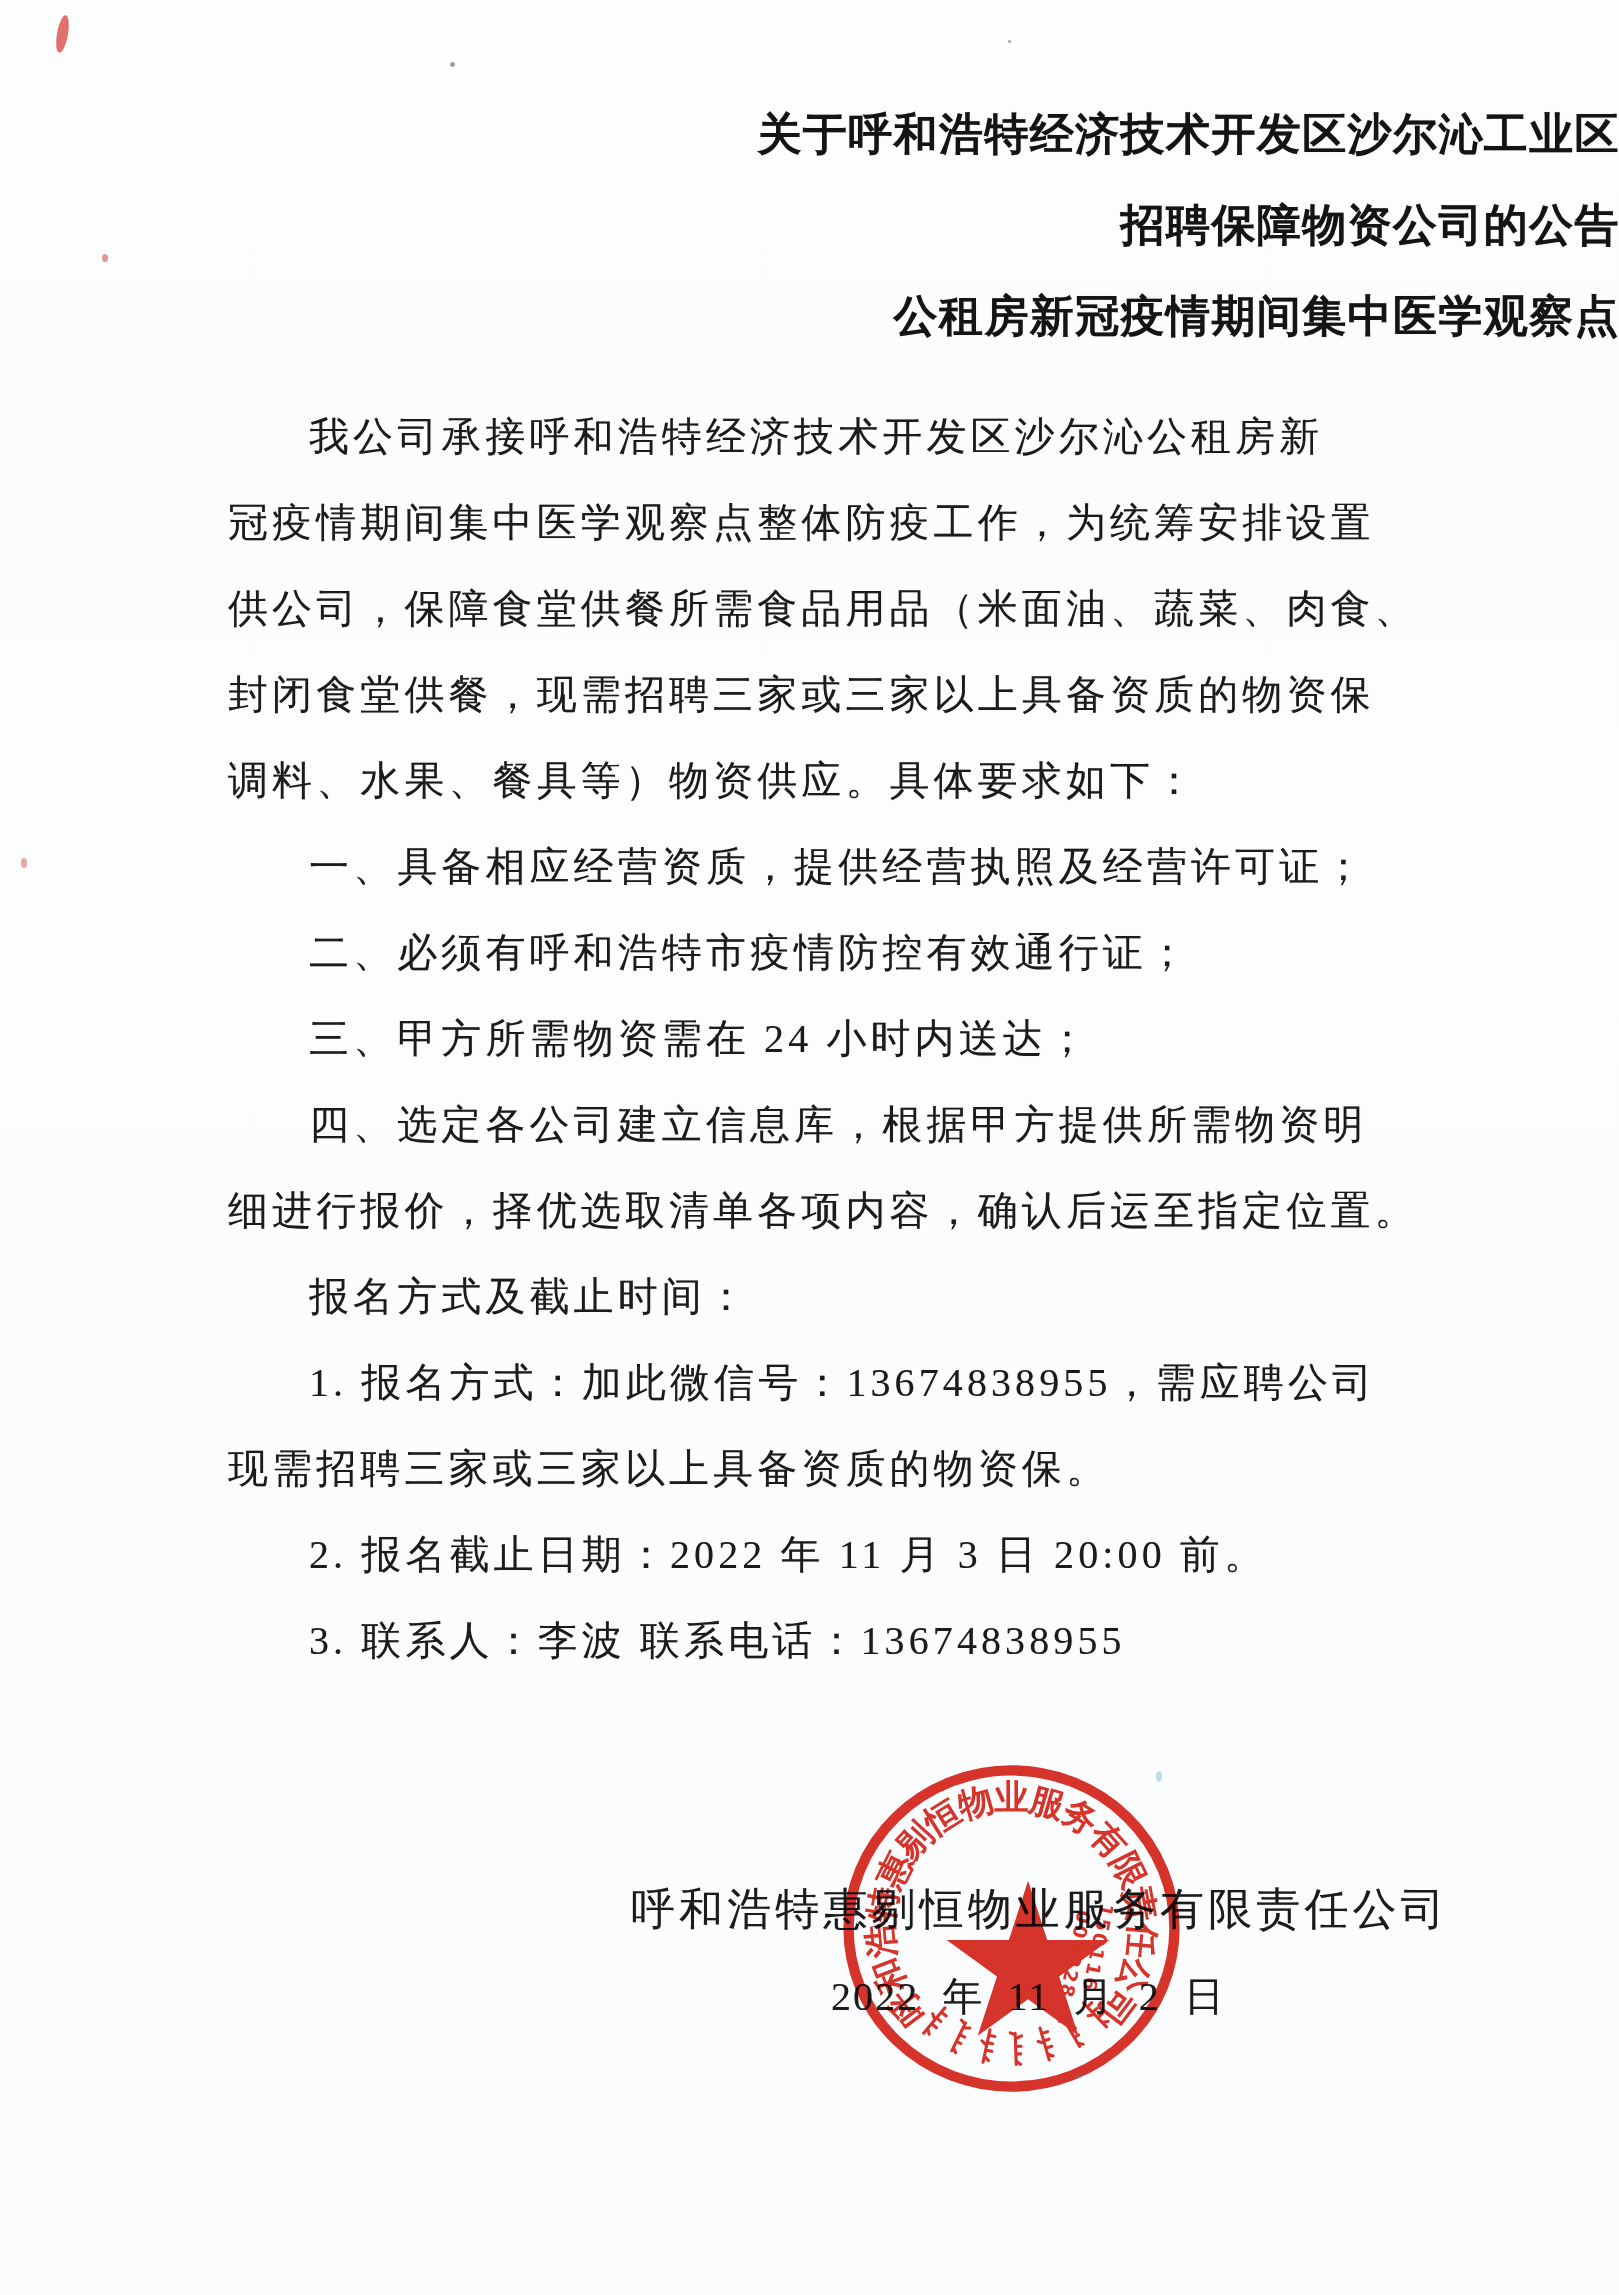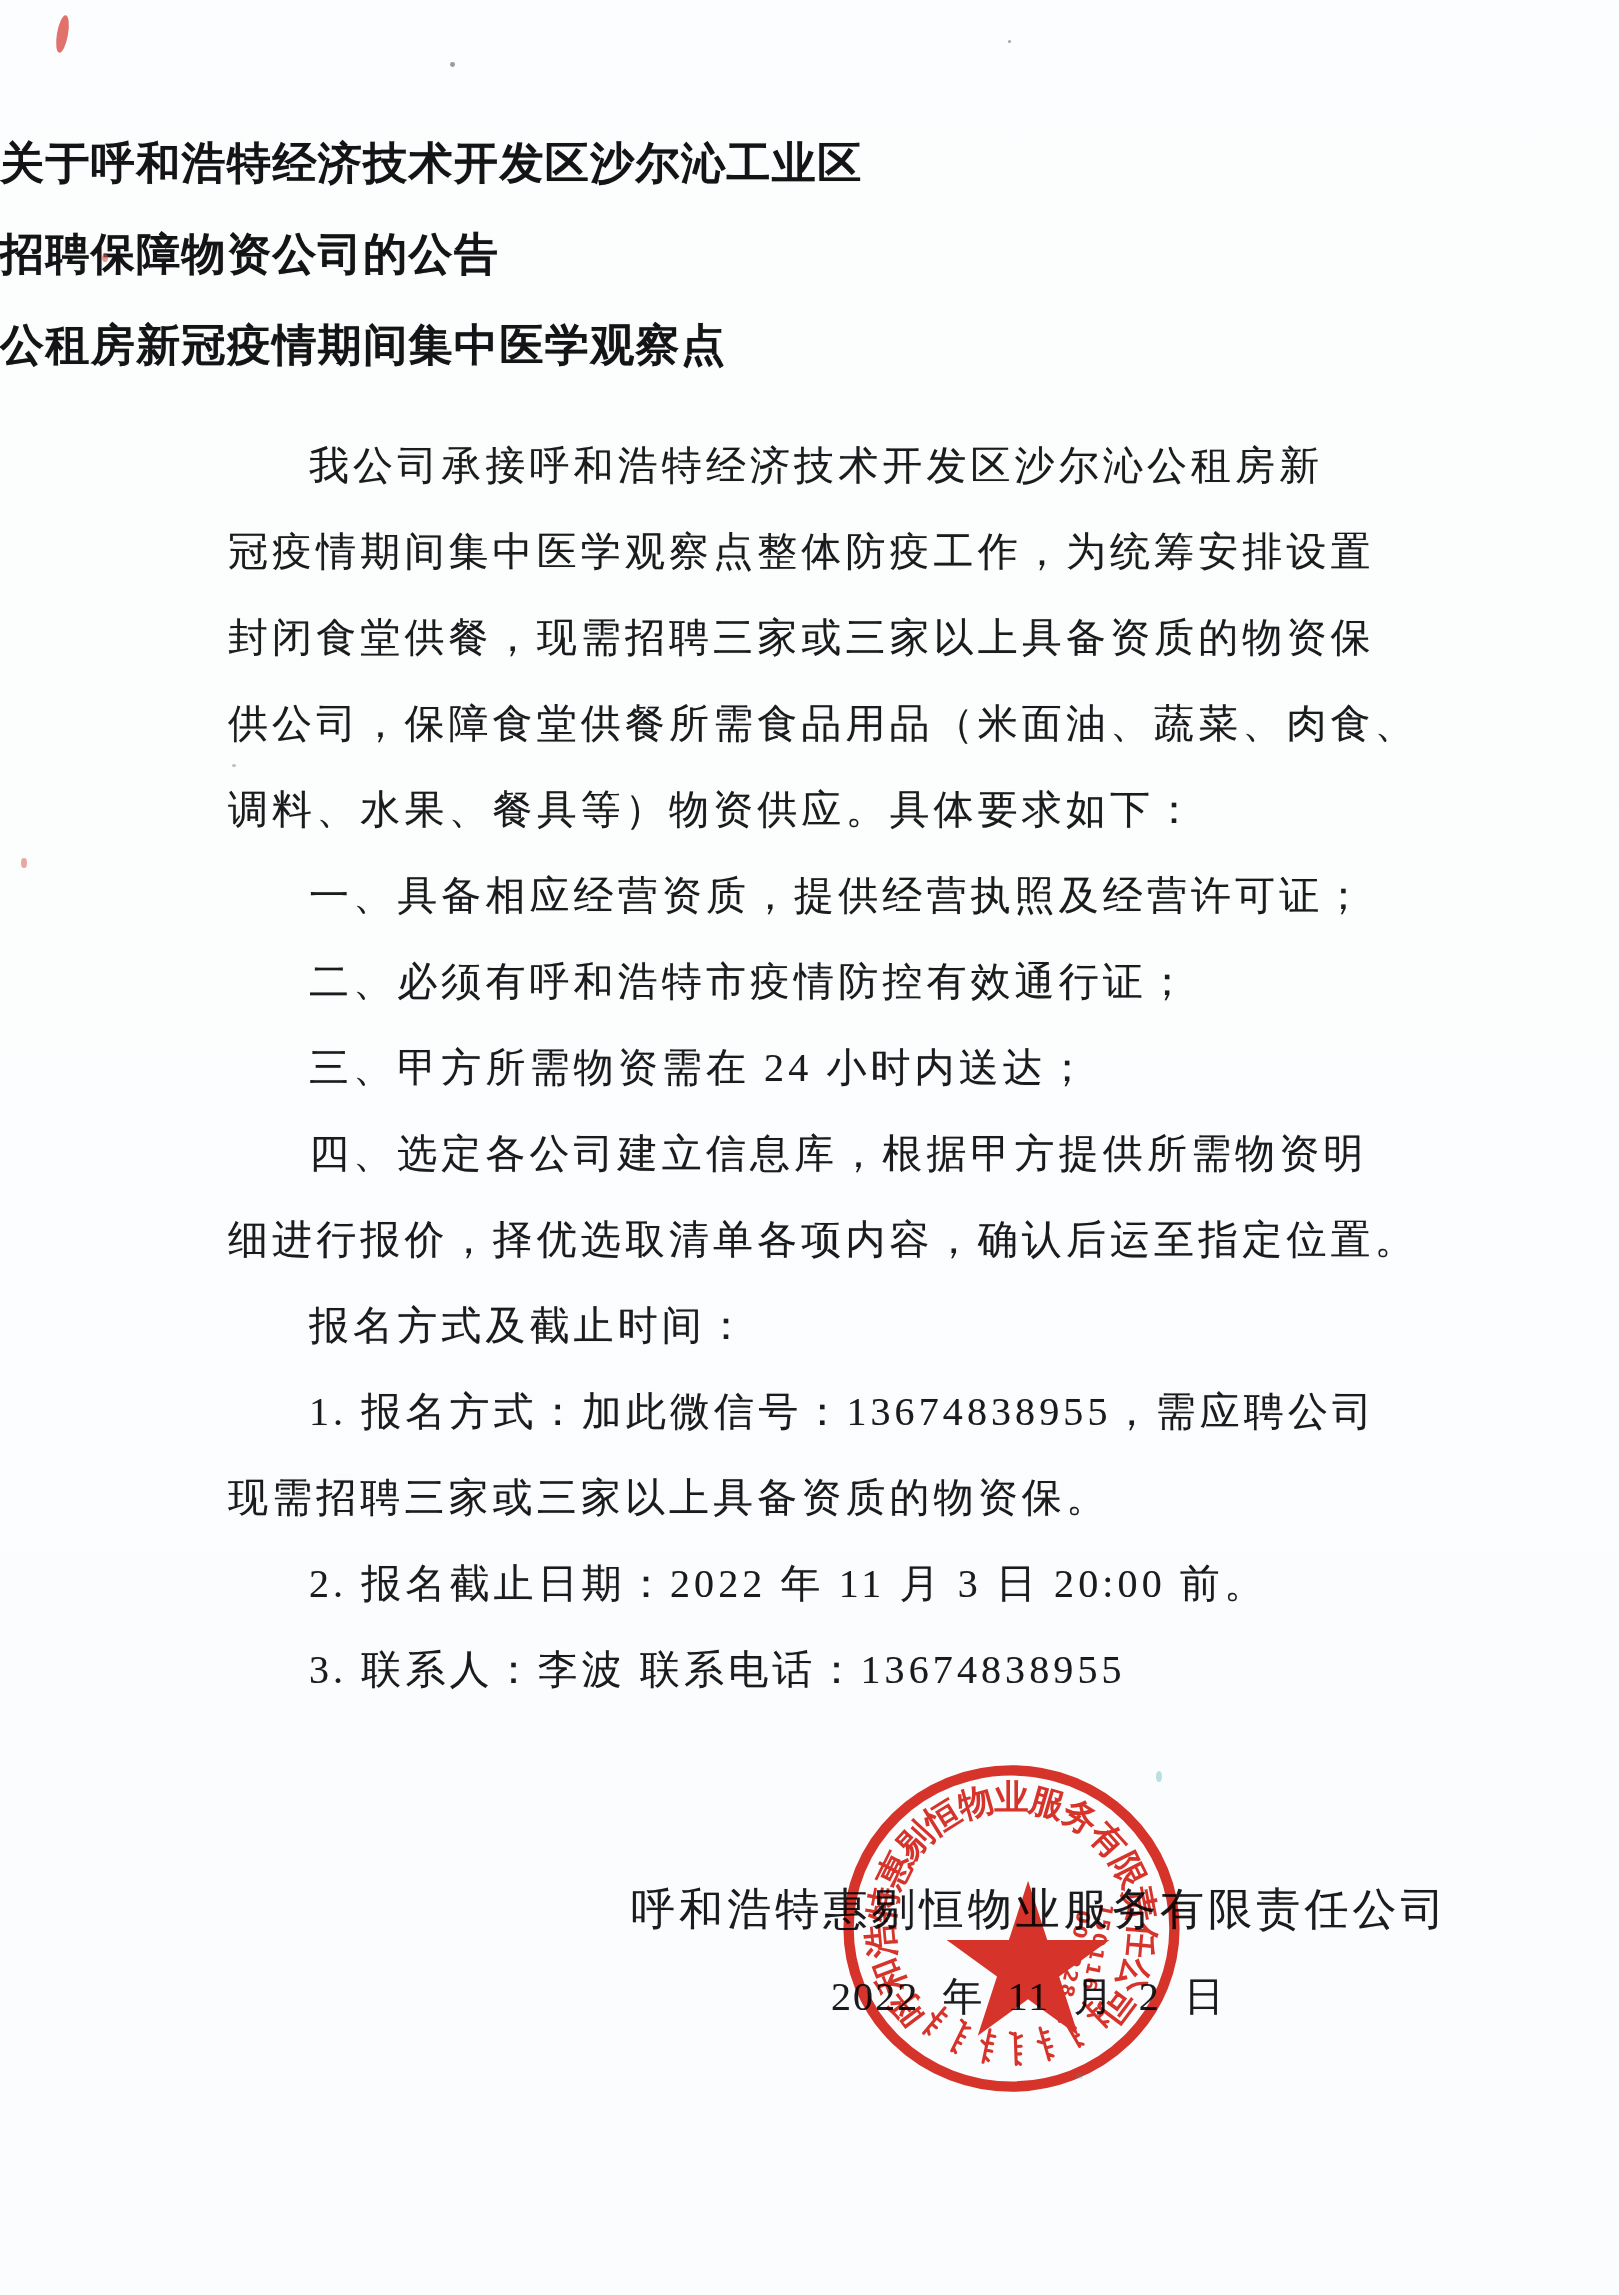--- a/index.html
+++ b/index.html
@@ -6,22 +6,22 @@
   body{
     width:1620px;height:2295px;position:relative;overflow:hidden;
     background:#fcfdfe;
     font-family:"Liberation Serif","DejaVu Serif",serif;
   }
   .page{
     position:absolute;inset:0;
     background:linear-gradient(180deg,#fbfdfe 0%,#fcfdfd 40%,#fafcfd 100%);
   }
   .title-block{
-    padding-top:118px;
-    text-align:left;
+    padding-top:89px;
+    text-align:right;
   }
   .title-line{
     font-size:44px;line-height:91px;font-weight:700;color:#141416;
     letter-spacing:1.4px;
     text-shadow:0 0 0.7px rgba(20,20,22,.45);
   }
   .body-block{
     margin-top:32px;
     padding:0 228px;
   }
@@ -64,22 +64,22 @@
 
   <div class="title-block">
     <div class="title-line">关于呼和浩特经济技术开发区沙尔沁工业区</div>
     <div class="title-line">招聘保障物资公司的公告</div>
     <div class="title-line">公租房新冠疫情期间集中医学观察点</div>
   </div>
 
   <div class="body-block">
     <div class="body-line indent">我公司承接呼和浩特经济技术开发区沙尔沁公租房新</div>
     <div class="body-line">冠疫情期间集中医学观察点整体防疫工作，为统筹安排设置</div>
+    <div class="body-line">供公司，保障食堂供餐所需食品用品（米面油、蔬菜、肉食、</div>
     <div class="body-line">封闭食堂供餐，现需招聘三家或三家以上具备资质的物资保</div>
-    <div class="body-line">供公司，保障食堂供餐所需食品用品（米面油、蔬菜、肉食、</div>
     <div class="body-line">调料、水果、餐具等）物资供应。具体要求如下：</div>
     <div class="body-line indent">一、具备相应经营资质，提供经营执照及经营许可证；</div>
     <div class="body-line indent">二、必须有呼和浩特市疫情防控有效通行证；</div>
     <div class="body-line indent">三、甲方所需物资需在 24 小时内送达；</div>
     <div class="body-line indent">四、选定各公司建立信息库，根据甲方提供所需物资明</div>
     <div class="body-line">细进行报价，择优选取清单各项内容，确认后运至指定位置。</div>
     <div class="body-line indent">报名方式及截止时间：</div>
     <div class="body-line indent">1. 报名方式：加此微信号：13674838955，需应聘公司</div>
     <div class="body-line">现需招聘三家或三家以上具备资质的物资保。</div>
     <div class="body-line indent">2. 报名截止日期：2022 年 11 月 3 日 20:00 前。</div>

